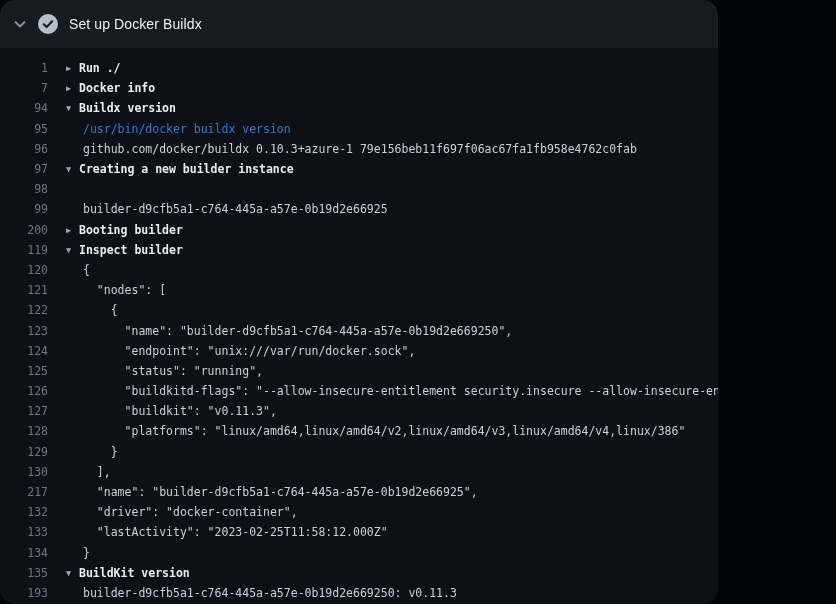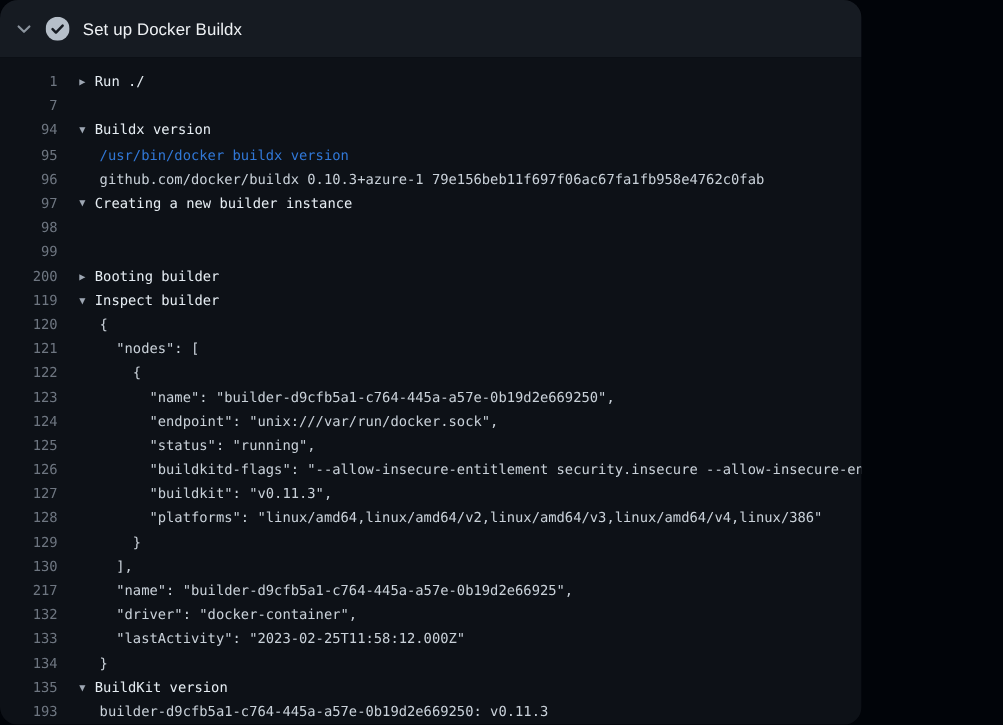--- a/index.html
+++ b/index.html
@@ -58,21 +58,21 @@
   }
   .gutter{
     flex:none;width:48px;
     text-align:right;
     color:var(--line-number);
     text-decoration:none;
     font-family:inherit;font-size:inherit;
   }
   .content{flex:1 1 auto;min-width:0;overflow:hidden;white-space:pre;}
   .content.plain{padding-left:35px;}
-  .content.group{padding-left:18px;cursor:pointer;}
+  .content.group{padding-left:18px;cursor:pointer;font-weight:bold;}
   .arrow{
     display:inline-block;width:13px;
     font-size:8.5px;
     color:var(--arrow);
     vertical-align:1px;
   }
   .group-title{color:var(--group-text);}
   .cmd{color:var(--command-text);}
   .out{color:var(--output-text);text-align:center;}
 </style>
@@ -85,27 +85,27 @@
       <path d="M3.5 6 L8 10.5 L12.5 6" fill="none" stroke="var(--chevron)" stroke-width="1.8" stroke-linecap="round" stroke-linejoin="round"></path>
     </svg>
     <svg class="status" viewBox="0 0 20 20">
       <circle cx="10" cy="10" r="10" fill="var(--check-fill)"></circle>
       <path d="M5.8 10.3 L8.6 13.1 L14.2 7.3" fill="none" stroke="var(--check-mark)" stroke-width="2.1" stroke-linecap="round" stroke-linejoin="round"></path>
     </svg>
     <span class="step-title">Set up Docker Buildx</span>
   </div>
   <div class="log" id="log">
       <div class="log-line"><a class="gutter">1</a><div class="content group"><span class="arrow">▶</span><span class="group-title">Run ./</span></div></div>
-      <div class="log-line"><a class="gutter">7</a></div>
+      <div class="log-line"><a class="gutter">7</a><div class="content group"><span class="arrow">▶</span><span class="group-title">Docker info</span></div></div>
       <div class="log-line"><a class="gutter">94</a><div class="content group"><span class="arrow">▼</span><span class="group-title">Buildx version</span></div></div>
       <div class="log-line"><a class="gutter">95</a><div class="content plain"><span class="cmd">/usr/bin/docker buildx version</span></div></div>
       <div class="log-line"><a class="gutter">96</a><div class="content plain"><span class="out">github.com/docker/buildx 0.10.3+azure-1 79e156beb11f697f06ac67fa1fb958e4762c0fab</span></div></div>
       <div class="log-line"><a class="gutter">97</a><div class="content group"><span class="arrow">▼</span><span class="group-title">Creating a new builder instance</span></div></div>
       <div class="log-line"><a class="gutter">98</a></div>
-      <div class="log-line"><a class="gutter">99</a></div>
+      <div class="log-line"><a class="gutter">99</a><div class="content plain"><span class="out">builder-d9cfb5a1-c764-445a-a57e-0b19d2e66925</span></div></div>
       <div class="log-line"><a class="gutter">200</a><div class="content group"><span class="arrow">▶</span><span class="group-title">Booting builder</span></div></div>
       <div class="log-line"><a class="gutter">119</a><div class="content group"><span class="arrow">▼</span><span class="group-title">Inspect builder</span></div></div>
       <div class="log-line"><a class="gutter">120</a><div class="content plain"><span class="out">{</span></div></div>
       <div class="log-line"><a class="gutter">121</a><div class="content plain"><span class="out">  "nodes": [</span></div></div>
       <div class="log-line"><a class="gutter">122</a><div class="content plain"><span class="out">    {</span></div></div>
       <div class="log-line"><a class="gutter">123</a><div class="content plain"><span class="out">      "name": "builder-d9cfb5a1-c764-445a-a57e-0b19d2e669250",</span></div></div>
       <div class="log-line"><a class="gutter">124</a><div class="content plain"><span class="out">      "endpoint": "unix:///var/run/docker.sock",</span></div></div>
       <div class="log-line"><a class="gutter">125</a><div class="content plain"><span class="out">      "status": "running",</span></div></div>
       <div class="log-line"><a class="gutter">126</a><div class="content plain"><span class="out">      "buildkitd-flags": "--allow-insecure-entitlement security.insecure --allow-insecure-entitlement network.host",</span></div></div>
       <div class="log-line"><a class="gutter">127</a><div class="content plain"><span class="out">      "buildkit": "v0.11.3",</span></div></div>

